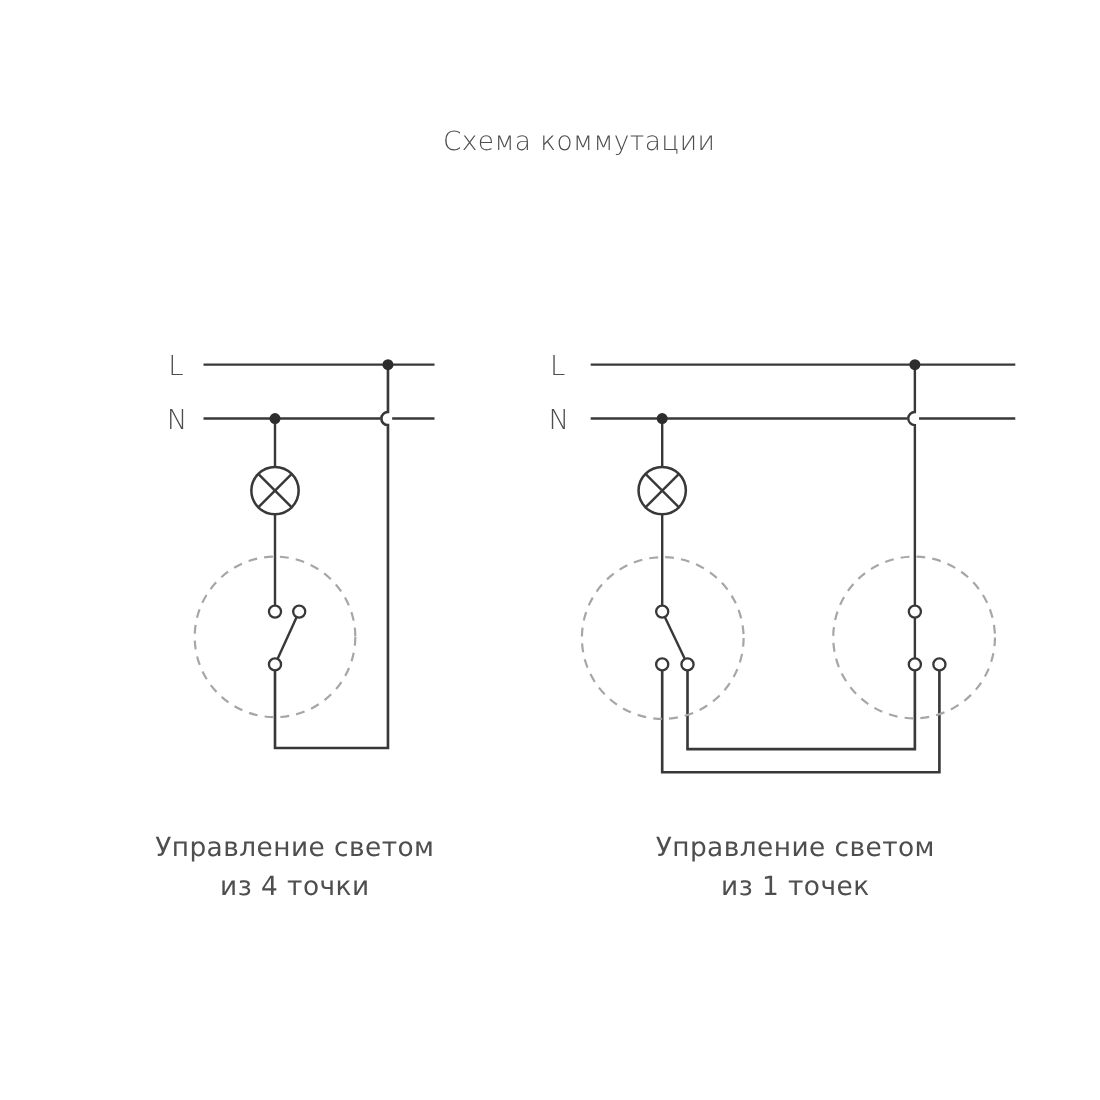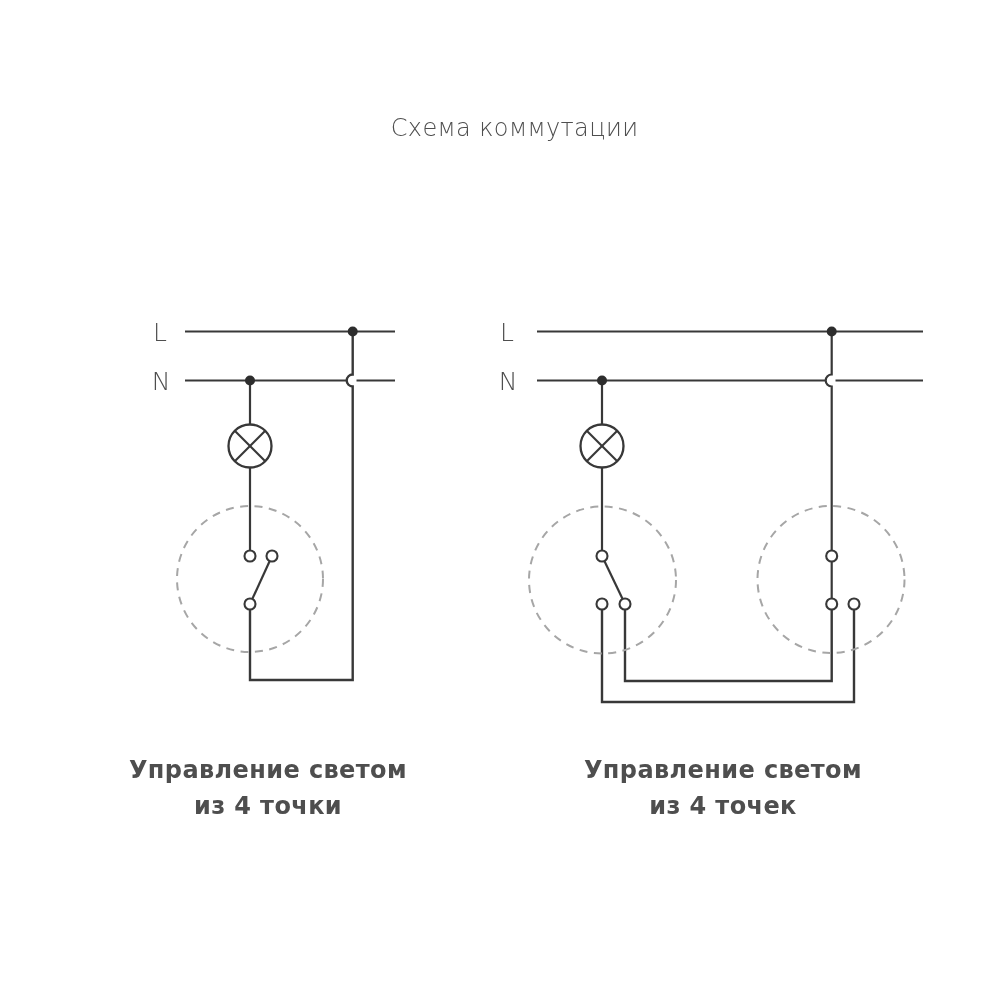--- a/index.html
+++ b/index.html
@@ -20,28 +20,28 @@
   .stage{position:absolute;inset:0;}
   svg.schematic{position:absolute;top:0;left:0;}
   .wire{fill:none;stroke:var(--wire);stroke-width:2.2;stroke-linecap:butt;}
   .wire-thick{stroke-width:2.4;}
   .lamp-body{fill:#ffffff;stroke:var(--wire);stroke-width:2.3;}
   .terminal{fill:#ffffff;stroke:var(--wire);stroke-width:2.1;}
   .dot{fill:var(--junction-dot);stroke:none;}
   .dashed{fill:none;stroke:var(--dashed-circle);stroke-width:2;stroke-dasharray:8 6.5;}
   .lbl{fill:var(--text);font-family:"DejaVu Sans","Liberation Sans",sans-serif;font-size:25px;font-weight:300;}
   .title{
-    position:absolute;top:110px;left:112px;width:805px;
+    position:absolute;top:110px;left:124px;width:805px;
     text-align:center;font-size:24px;line-height:37px;
     font-weight:300;letter-spacing:0.4px;
   }
   .caption{
     position:absolute;top:752px;width:400px;
     text-align:center;font-size:24px;line-height:36px;
-    font-weight:700;letter-spacing:0.4px;
+    font-weight:400;letter-spacing:0.4px;
   }
   .cap-left{left:68px;}
   .cap-right{left:523px;}
 </style>
 </head>
 <body>
 
 <div class="stage">
 
   <svg class="schematic" width="1000" height="1000" viewBox="0 0 1000 1000">
@@ -122,16 +122,16 @@
     <div>Схема коммутации</div>
   </div>
 
   <div class="caption cap-left">
     <div>Управление светом</div>
     <div>из 4 точки</div>
   </div>
 
   <div class="caption cap-right">
     <div>Управление светом</div>
-    <div>из 4 точек</div>
+    <div>из 1 точек</div>
   </div>
 
 </div>
 
 </body></html>

